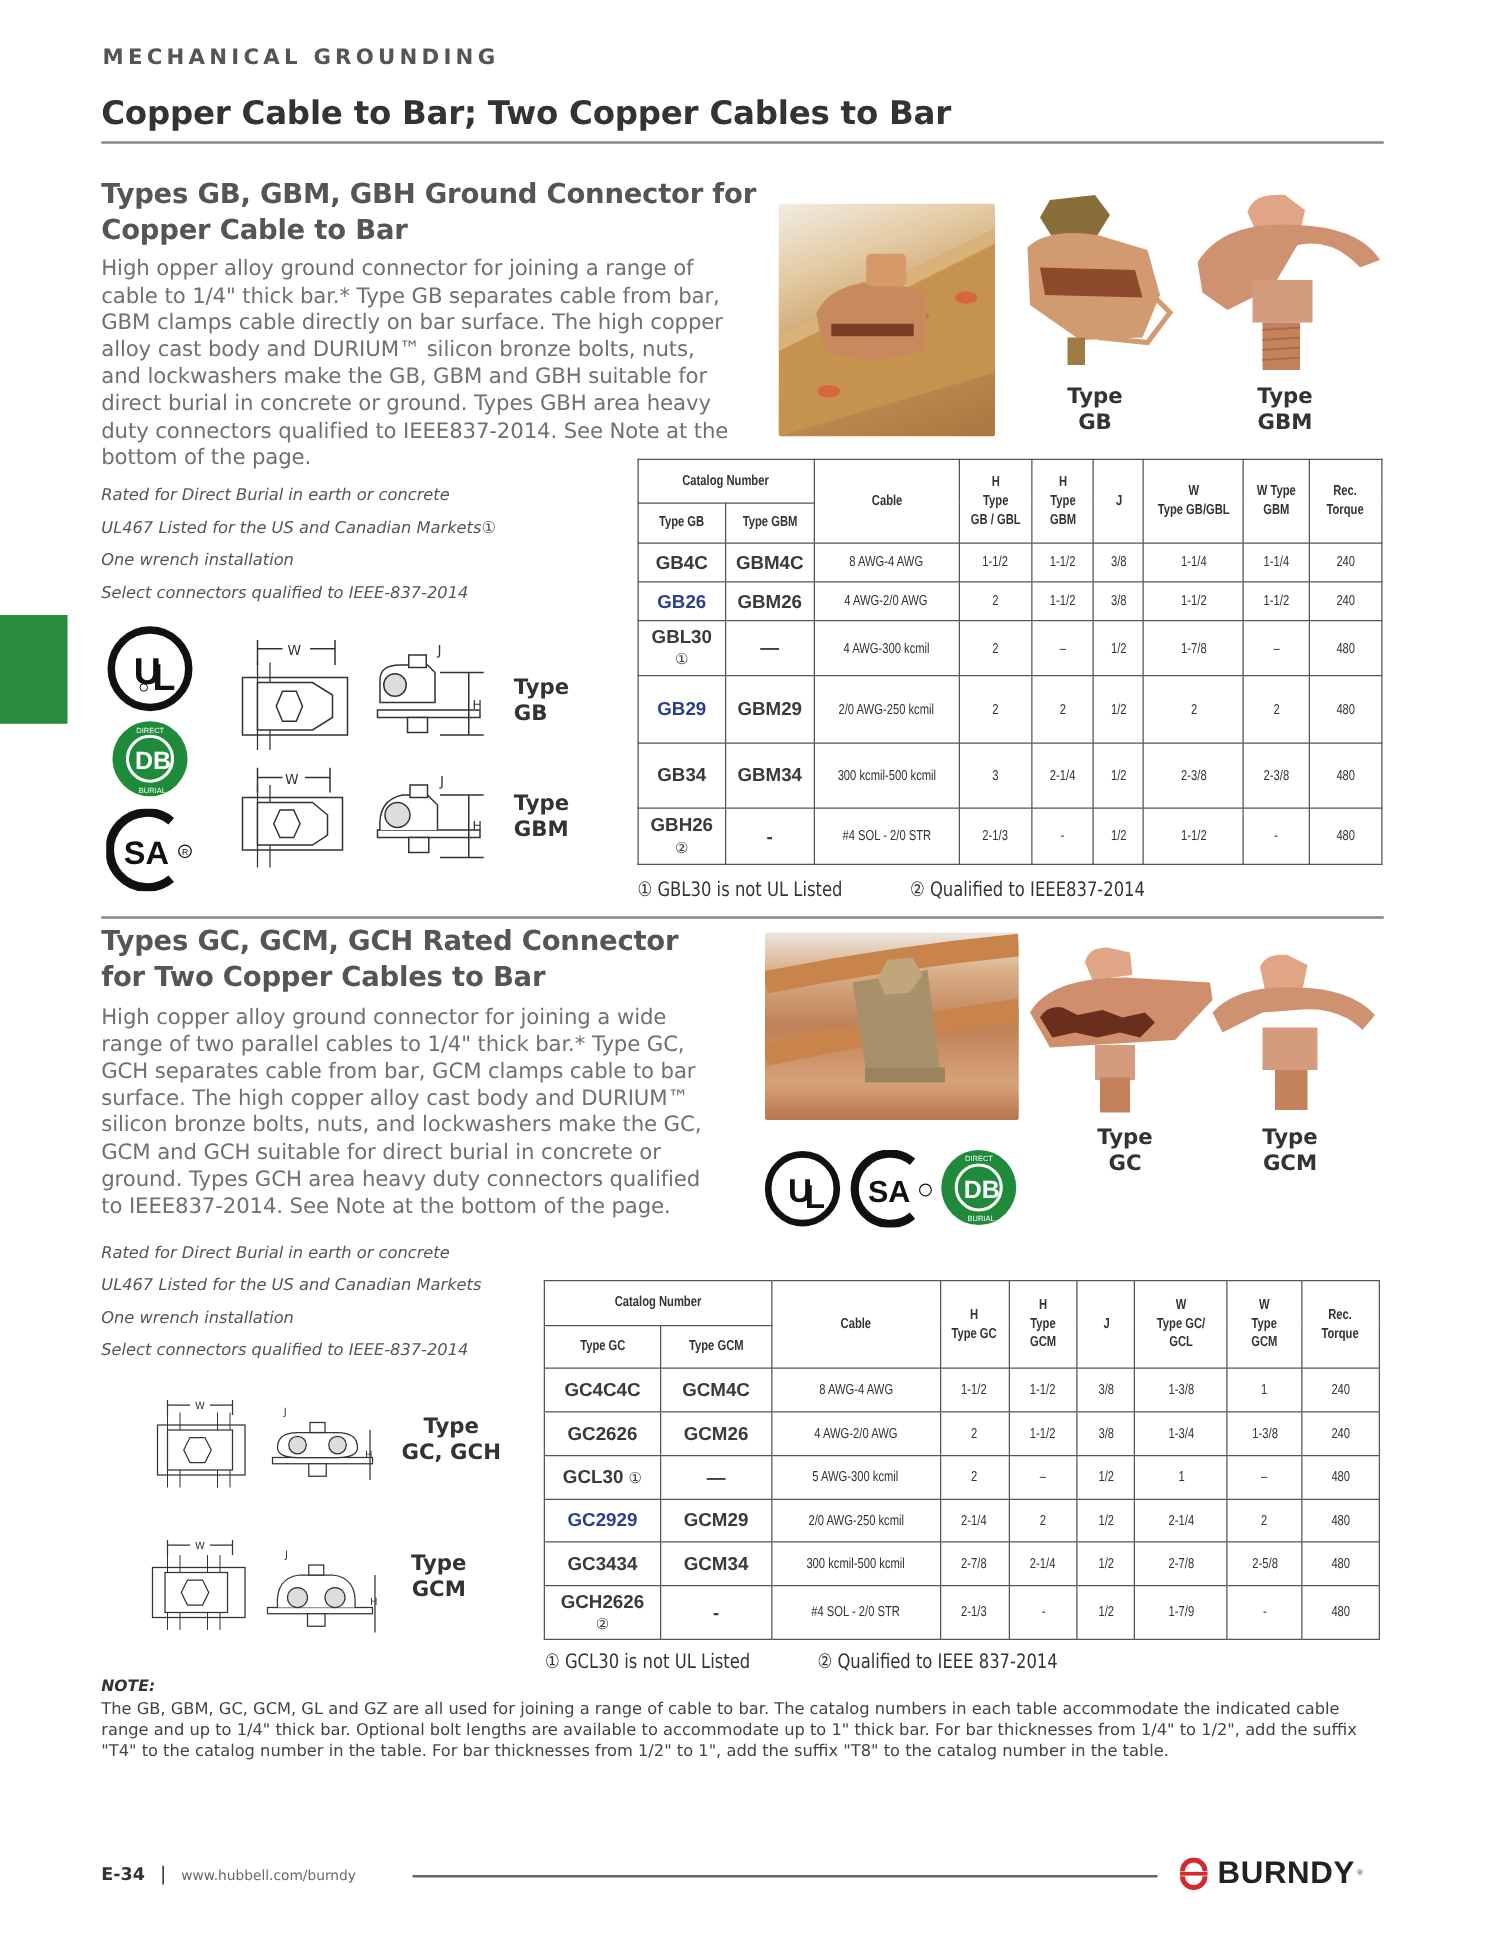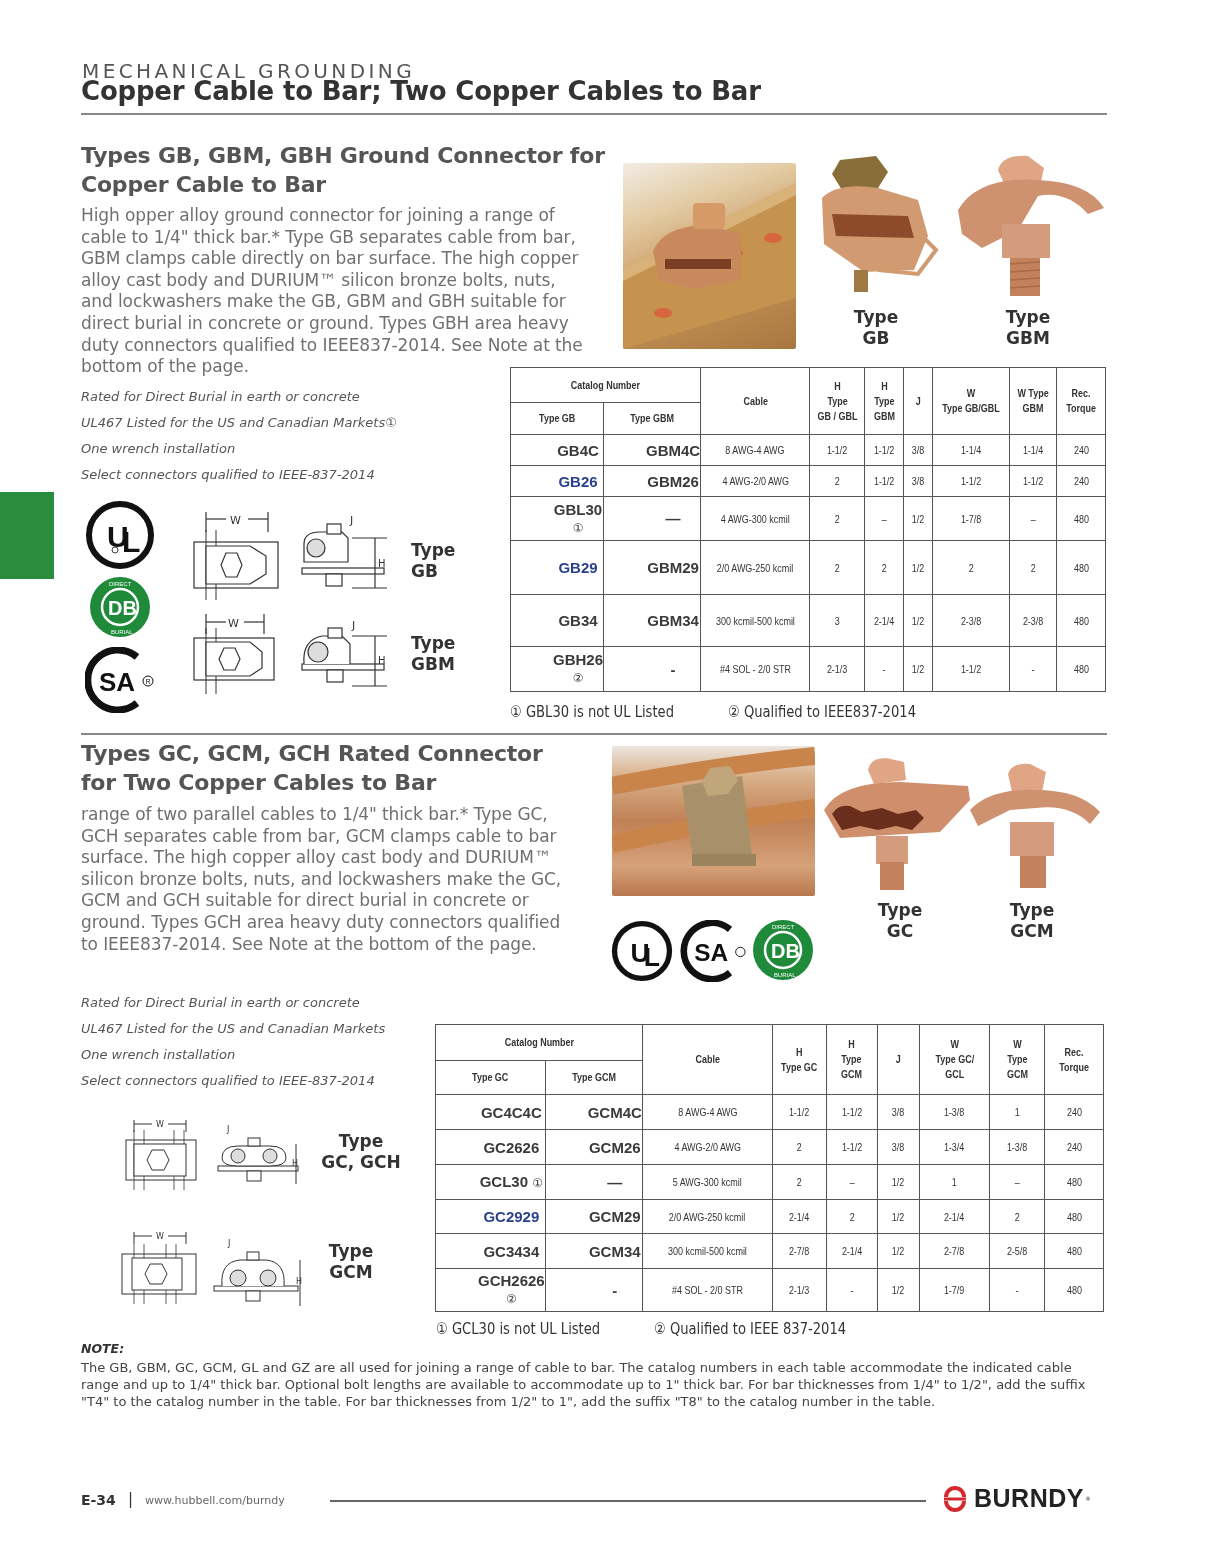--- a/index.html
+++ b/index.html
@@ -1,38 +1,38 @@
 <!DOCTYPE html>
 <html><head>
 <meta charset="utf-8">
 <style>
   * { box-sizing: border-box; margin: 0; padding: 0; }
   html, body { width: 1206px; height: 1566px; background: #ffffff; overflow: hidden; }
   body { position: relative; font-family: "DejaVu Sans", sans-serif; color: #3a3a3a; }
 
   .abs { position: absolute; }
 
-  .kicker { left: 82px; top: 59px; font-size: 20px; font-weight: normal; letter-spacing: 3.4px; color: #555; }
+  .kicker { left: 82px; top: 36px; font-size: 17px; font-weight: bold; letter-spacing: 3.4px; color: #555; }
   .page-title { left: 81px; top: 76px; font-size: 26px; font-weight: bold; color: #333; letter-spacing: -0.2px; }
   .title-rule { left: 81px; top: 113px; width: 1026px; height: 2px; background: #888; }
 
   .green-tab { left: 0; top: 492px; width: 54px; height: 87px; background: #2a8c3d; }
 
   .sec-title { font-size: 22px; font-weight: bold; color: #555; line-height: 29px; letter-spacing: -0.2px; }
   .sec-body { font-size: 17px; color: #707070; line-height: 21.6px; letter-spacing: -0.1px; }
   .feat { font-size: 13px; font-style: italic; color: #555; line-height: 26px; }
 
   .photo { border-radius: 2px; }
   .type-label { font-size: 17px; font-weight: bold; color: #333; text-align: center; line-height: 21px; }
 
   table.spec { border-collapse: collapse; font-family: "Liberation Sans", sans-serif; }
   table.spec th, table.spec td { border: 1.3px solid #555; text-align: center; vertical-align: middle; }
   table.spec th { font-family: "Liberation Sans", sans-serif; font-size: 11.5px; font-weight: bold; color: #333; line-height: 15px; transform-origin: center; }
   table.spec td { font-size: 11.5px; color: #333; }
-  table.spec td.cat { font-size: 15px; font-weight: bold; color: #3a3a3a; line-height: 17px; padding-left: 42px; }
+  table.spec td.cat { font-size: 15px; font-weight: bold; color: #3a3a3a; line-height: 17px; }
   table.spec td.cat.blue { color: #2b3f8f; }
   .cond { display: inline-block; transform: scaleX(0.78); white-space: nowrap; }
   .circ { font-size: 12px; font-weight: normal; }
 
   .footnote { font-size: 16px; color: #333; }
   .footnote span { display: inline-block; transform: scaleX(0.82); transform-origin: left; margin-right: 18px; }
 
   .note-label { left: 81px; top: 1341px; font-size: 12.5px; font-weight: bold; font-style: italic; color: #333; }
   .note-text { left: 81px; top: 1359px; width: 1030px; font-size: 13px; color: #444; line-height: 17px; }
 
@@ -309,20 +309,21 @@
   <span>① GBL30 is not UL Listed</span><span>② Qualified to IEEE837-2014</span>
 </div>
 
 <div class="abs section-rule"></div>
 
 <div class="abs" style="left:81px; top:739px; width:540px;">
   <div class="sec-title">Types GC, GCM, GCH Rated Connector</div>
   <div class="sec-title">for Two Copper Cables to Bar</div>
 </div>
 <div class="abs sec-body" style="left:81px; top:804px; width:530px;">
+  <div>High copper alloy ground connector for joining a wide</div>
   <div>range of two parallel cables to 1/4" thick bar.* Type GC,</div>
   <div>GCH separates cable from bar, GCM clamps cable to bar</div>
   <div>surface. The high copper alloy cast body and DURIUM™</div>
   <div>silicon bronze bolts, nuts, and lockwashers make the GC,</div>
   <div>GCM and GCH suitable for direct burial in concrete or</div>
   <div>ground. Types GCH area heavy duty connectors qualified</div>
   <div>to IEEE837-2014. See Note at the bottom of the page.</div>
 </div>
 
 <div class="abs" style="left:81px; top:990px;">

